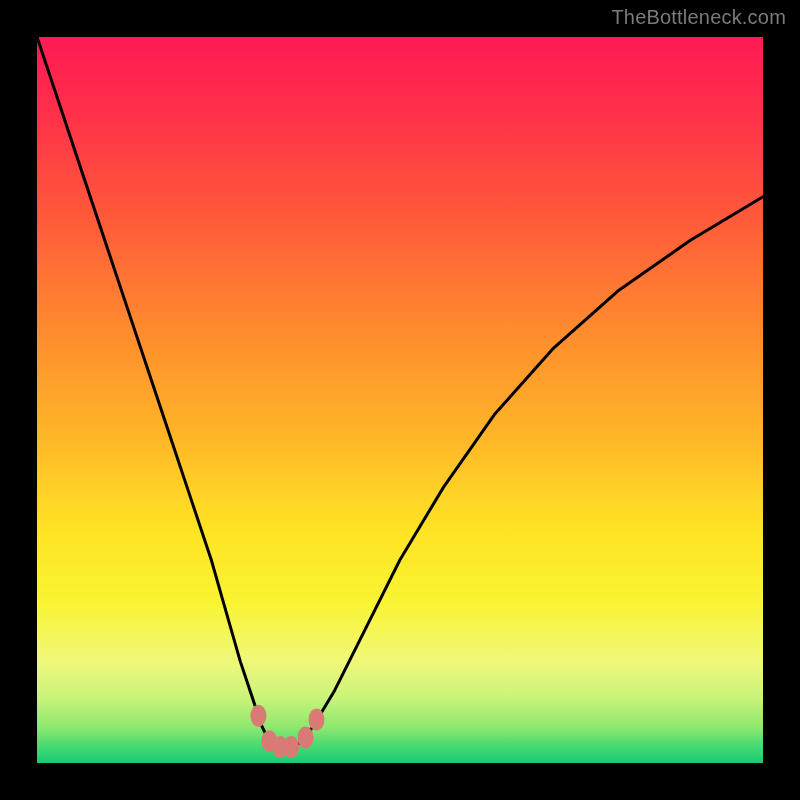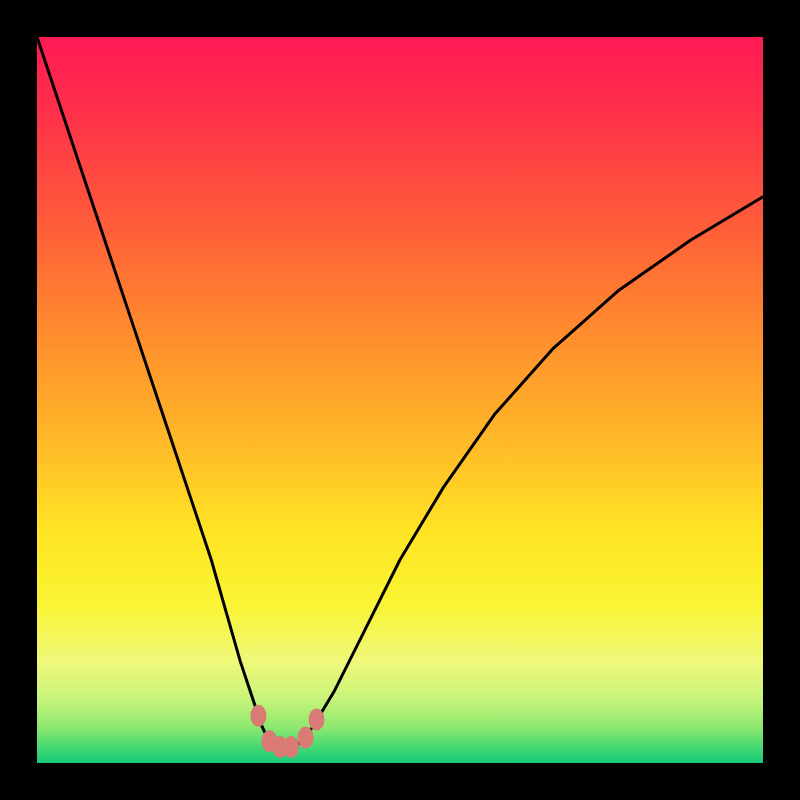--- a/index.html
+++ b/index.html
@@ -59,20 +59,21 @@
     width: 726px;
     height: 726px;
     overflow: visible;
   }
 </style>
 </head>
 <body>
 
 <div class="frame">
 
+  <div class="watermark">TheBottleneck.com</div>
 
   <div class="plot-area">
     <svg class="curve" viewBox="0 0 726 726" preserveAspectRatio="none">
       <path id="curve-path" fill="none" stroke-width="3" stroke-linecap="round" stroke-linejoin="round" d="M0.00 0.00 L21.78 65.34 L43.56 130.68 L65.34 196.02 L87.12 261.36 L108.90 326.70 L130.68 392.04 L152.46 457.38 L174.24 522.72 L188.76 573.54 L203.28 624.36 L217.80 667.92 L225.06 689.70 L232.32 704.22 L243.21 711.48 L254.10 711.48 L264.99 704.22 L275.88 689.70 L297.66 653.40 L326.70 595.32 L363.00 522.72 L406.56 450.12 L457.38 377.52 L515.46 312.18 L580.80 254.10 L653.40 203.28 L726.00 159.72" stroke="#000000"></path>
       <g id="markers-group">
           <ellipse cx="221.43" cy="678.81" rx="8" ry="11" fill="#d97a74"></ellipse>
           <ellipse cx="232.32" cy="704.22" rx="8" ry="11" fill="#d97a74"></ellipse>
           <ellipse cx="243.21" cy="710.03" rx="8" ry="11" fill="#d97a74"></ellipse>
           <ellipse cx="254.10" cy="710.03" rx="8" ry="11" fill="#d97a74"></ellipse>
           <ellipse cx="268.62" cy="700.59" rx="8" ry="11" fill="#d97a74"></ellipse>

